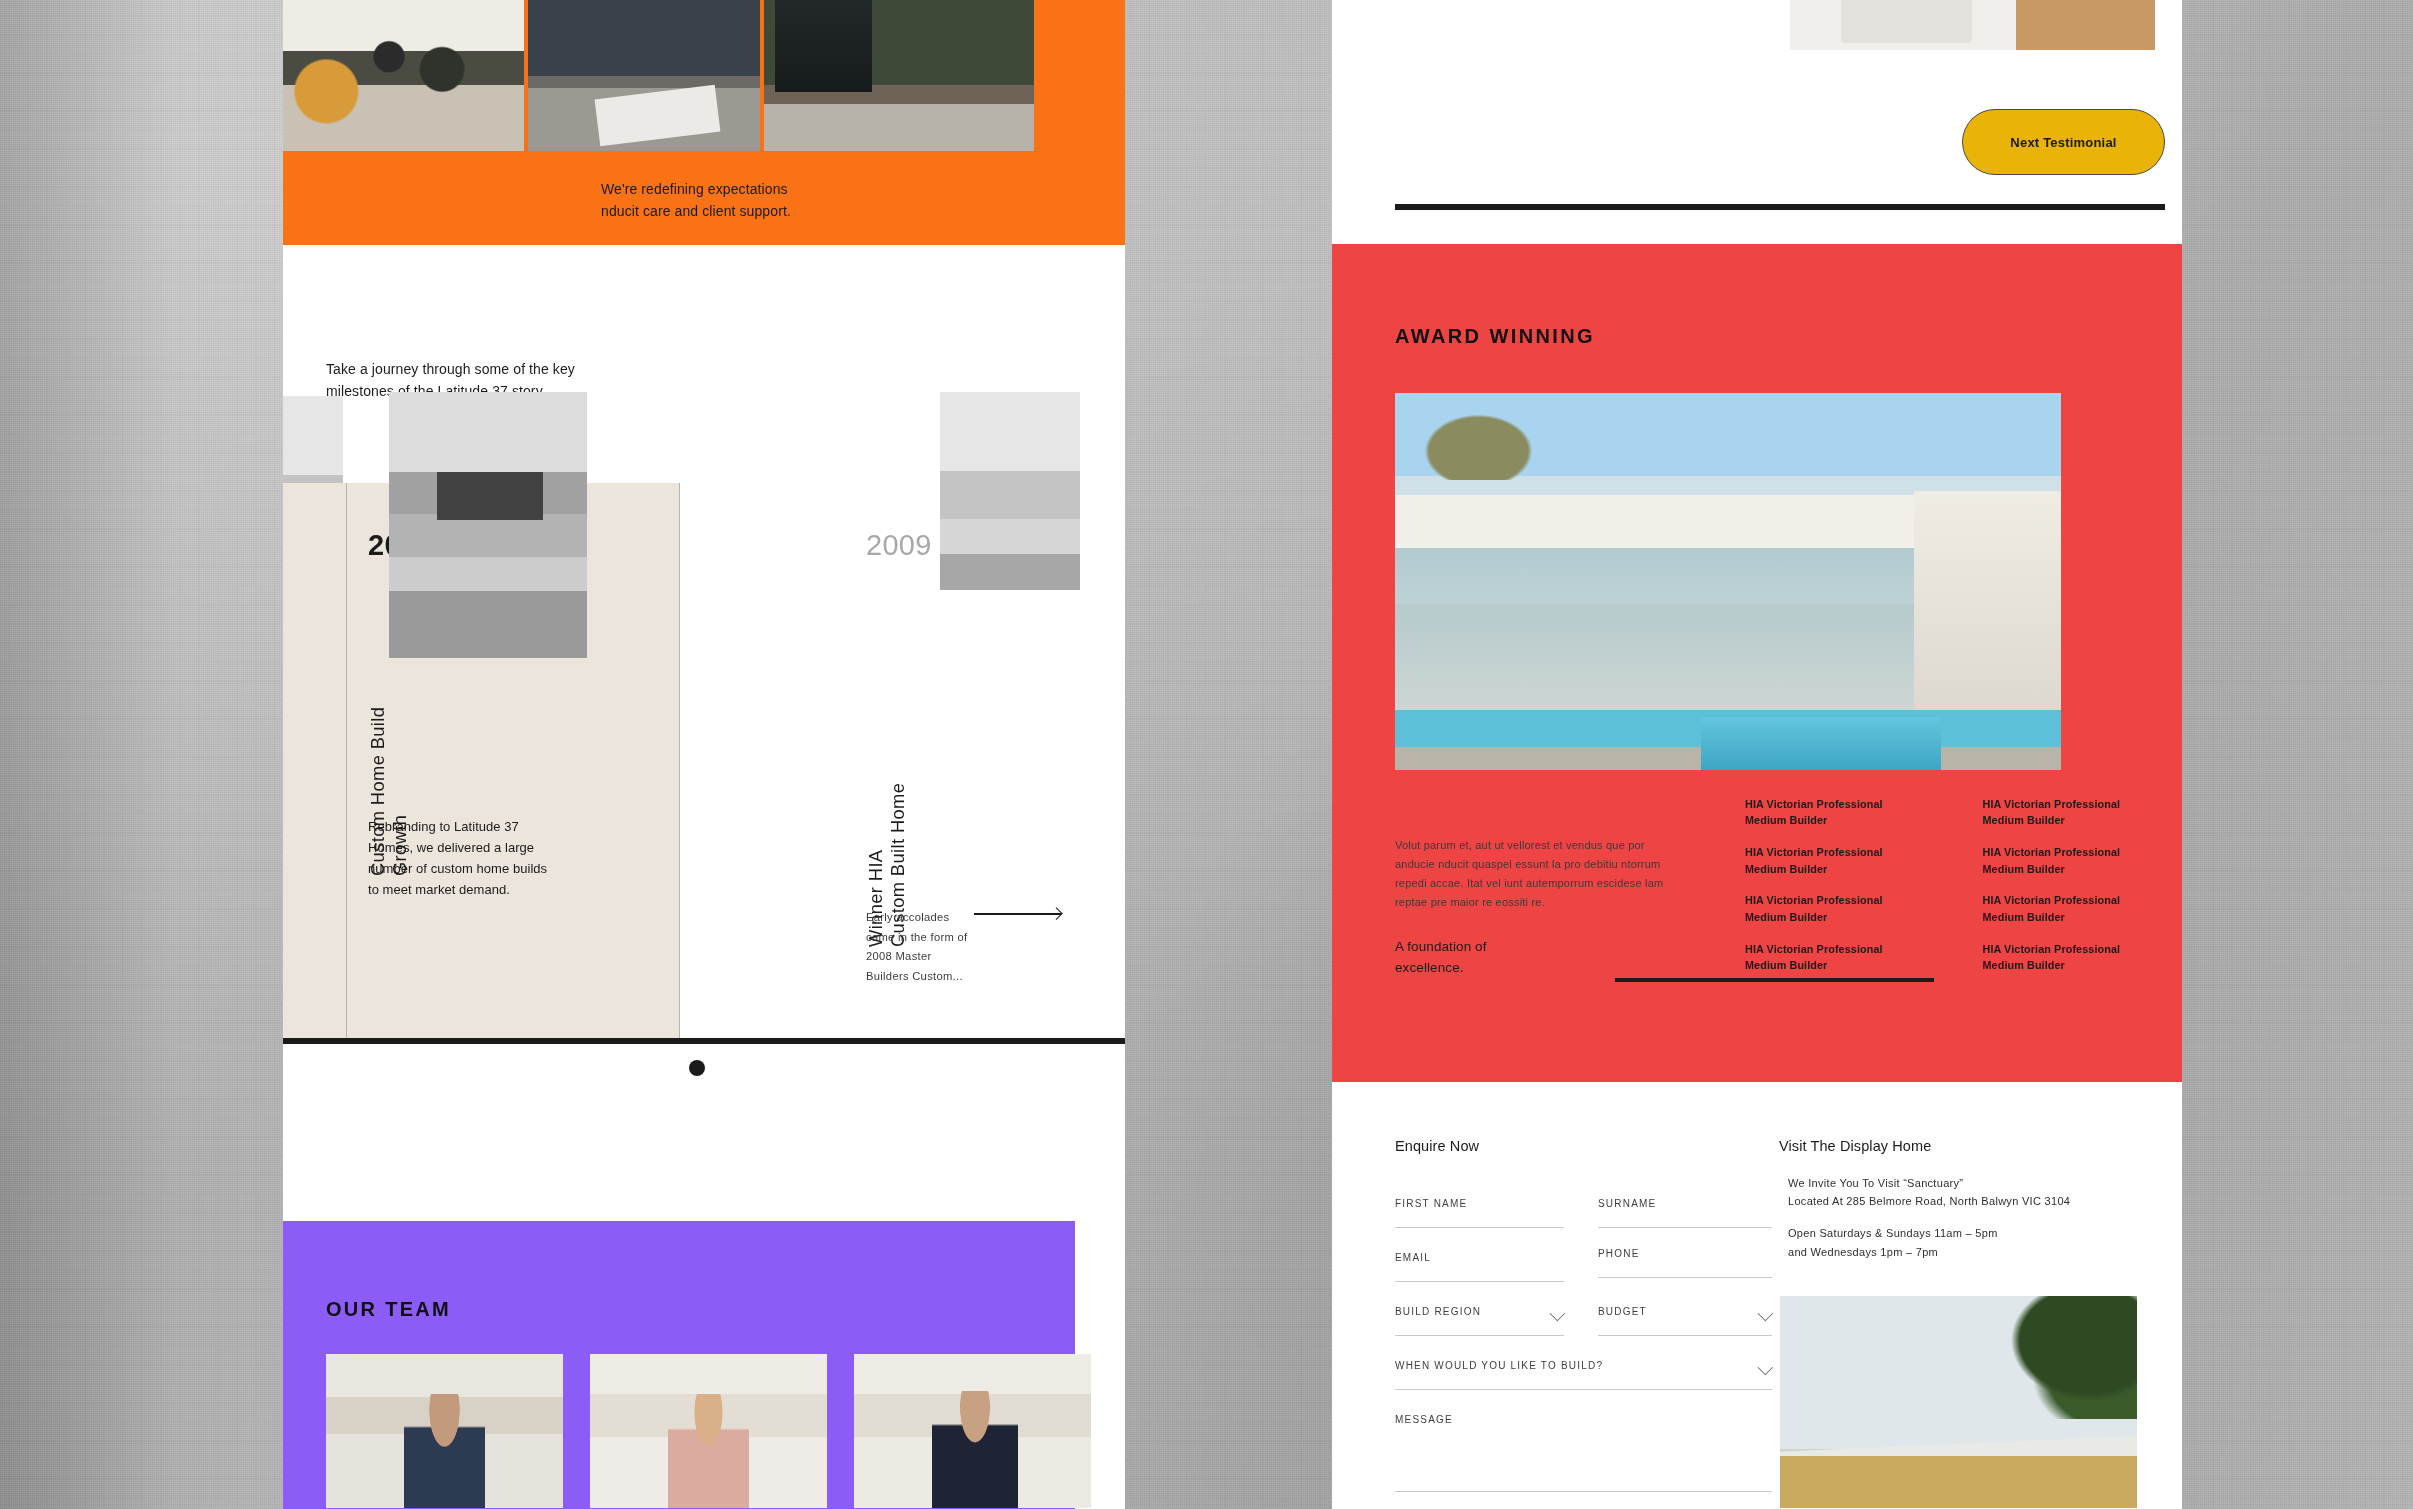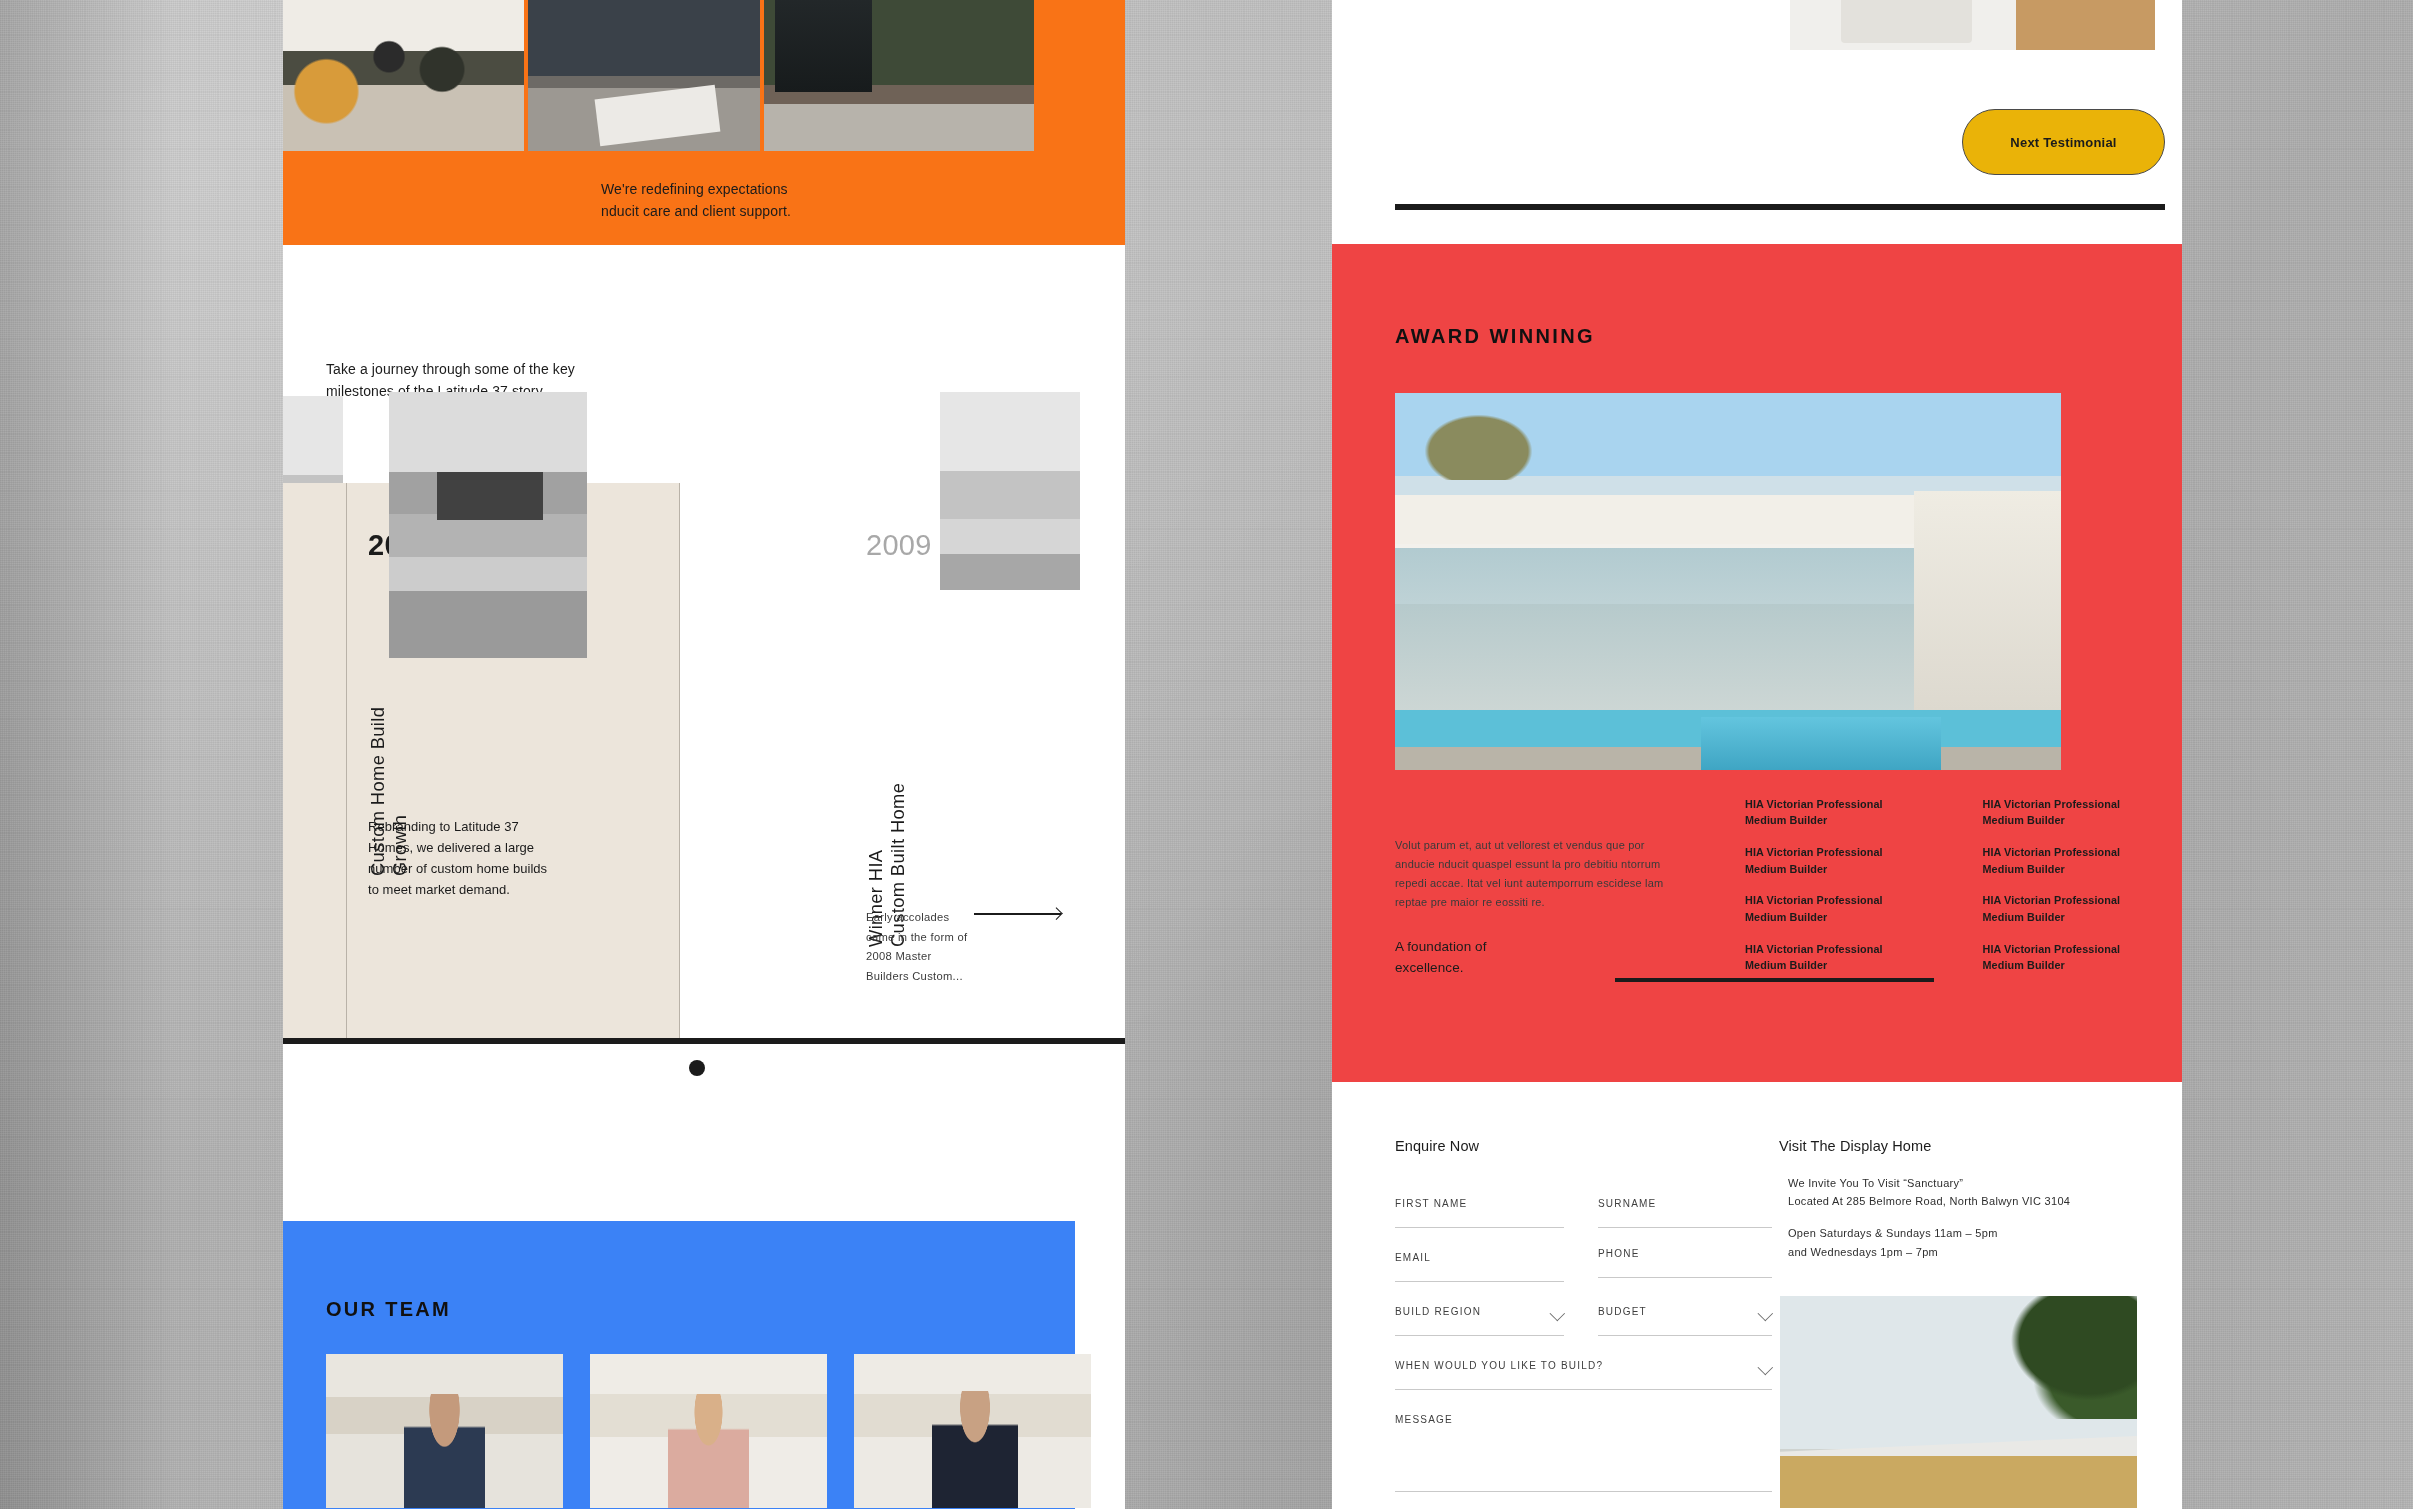--- a/index.html
+++ b/index.html
@@ -109,21 +109,21 @@
 
   .tl-rule {
     position: absolute; left: 0; top: 1038px; width: 842px; height: 5.8px; background: #1b1b1b;
   }
   .dots { position: absolute; top: 1054px; left: 0; width: 842px; height: 29px; }
   .dot { position: absolute; width: 16.4px; height: 16.4px; border-radius: 50%; }
   .dot.on  { background: #1b1b1b; left: 406px; top: 5.8px; }
 
   .team-band {
     position: absolute; left: 0; top: 1221px; width: 792px; height: 288px;
-    background: #3b82f6;
+    background: #8b5cf6;
     padding-left: 24px;
   }
   .team-title {
     position: absolute; left: 43px; top: 77px;
     font-size: 20px; font-weight: 700; letter-spacing: 2.3px; color: #111;
   }
   .team-imgs { position: absolute; left: 43px; top: 133px; display:flex; gap: 27px; }
   .team-img { width: 237px; height: 154px; overflow: hidden; position: relative; }
 
   

